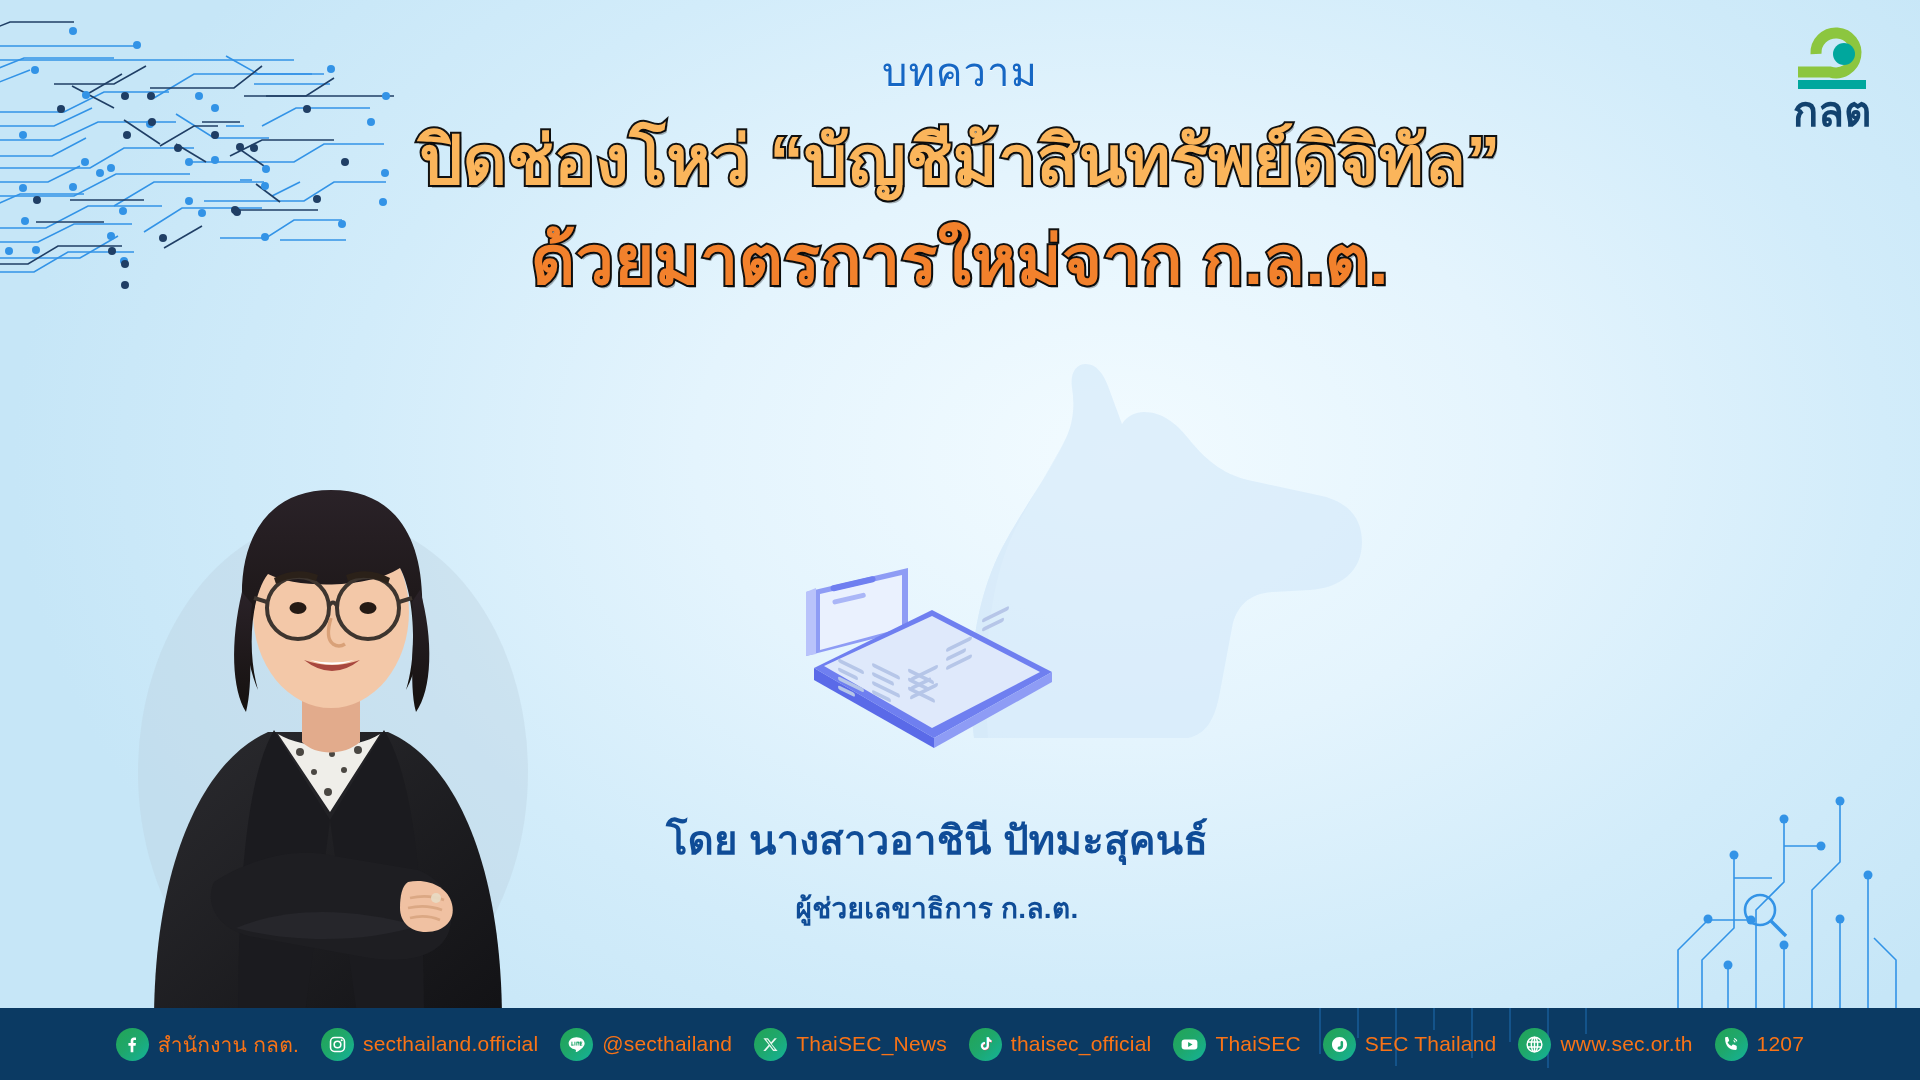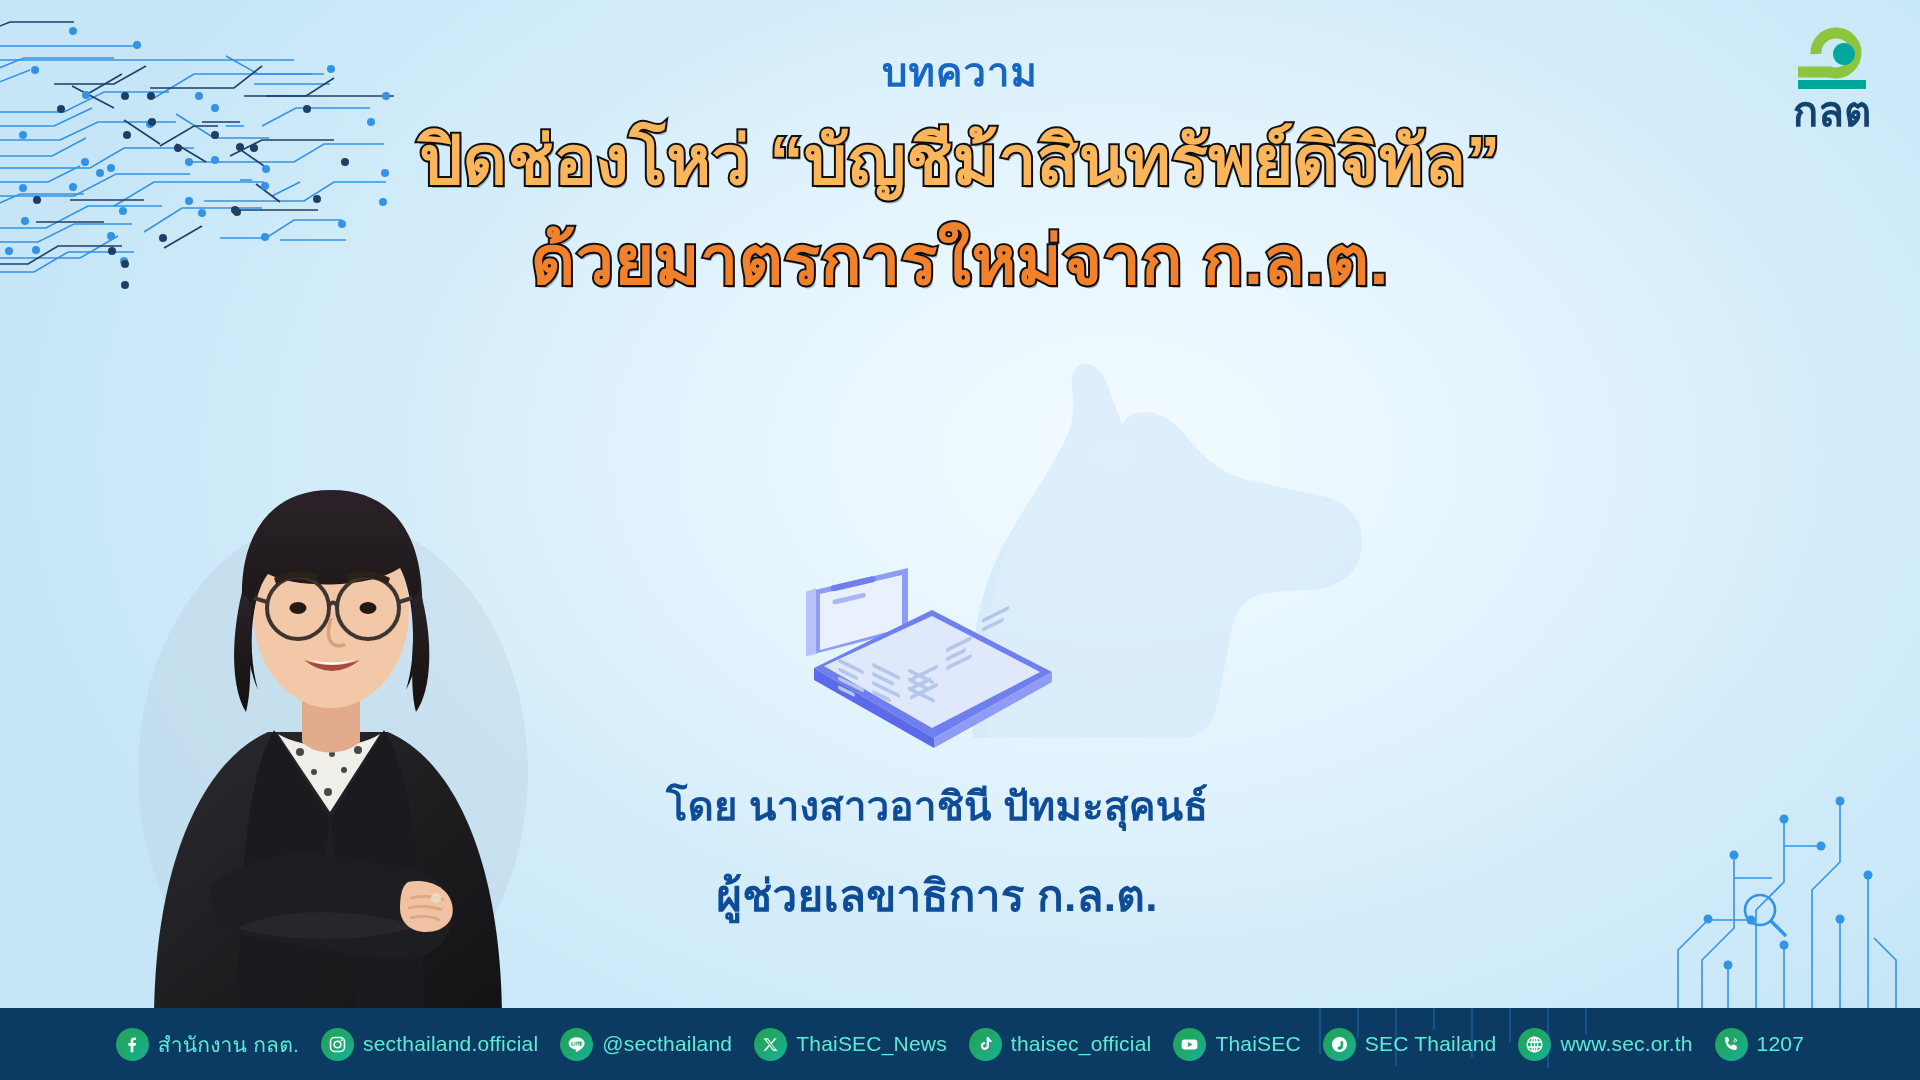--- a/index.html
+++ b/index.html
@@ -17,21 +17,21 @@
   }
 
   
   .circuit{ position:absolute; pointer-events:none; }
   .circuit.tl{ left:-6px; top:-4px; width:430px; height:300px; opacity:.95;}
   .circuit.br{ right:6px; bottom:50px; width:250px; height:270px; opacity:.95;}
 
   
   .kicker{
     position:absolute; left:0; right:0; top:40px; text-align:center;
-    font-size:40px; font-weight:700; color:#1667c4; letter-spacing:1px;
+    font-size:40px; font-weight:400; color:#1667c4; letter-spacing:1px;
     text-shadow:0 1px 0 rgba(255,255,255,.7);
   }
 
   
   .title-wrap{ position:absolute; left:0; right:0; top:120px; text-align:center; }
   .title-line{
     font-weight:800; line-height:1.18; letter-spacing:.5px;
     -webkit-text-stroke:4px #111;
     paint-order:stroke fill;
     text-shadow:2px 3px 0 rgba(0,0,0,.28);
@@ -47,35 +47,35 @@
 
   
   .portrait{ position:absolute; left:118px; bottom:58px; width:420px; height:680px; }
 
   
   .byline{
     position:absolute; left:284px; right:330px; bottom:150px; text-align:center;
     color:#0f4c97;
   }
   .byline .who{ font-size:40px; font-weight:700; letter-spacing:.3px; }
-  .byline .role{ font-size:44px; font-weight:700; margin-top:22px; letter-spacing:.3px; }
+  .byline .role{ font-size:28px; font-weight:700; margin-top:14px; letter-spacing:.3px; }
 
   
   .logo{ position:absolute; right:28px; top:24px; width:120px; height:108px; }
 
   
   .footer{
     position:absolute; left:0; right:0; bottom:0; height:72px;
     background:#0b3a63;
     display:flex; align-items:center; justify-content:center; gap:0px;
     overflow:hidden;
   }
   .footer .trace{ position:absolute; right:300px; top:0; width:320px; height:72px; opacity:.55; }
   .fitem{ display:flex; align-items:center; gap:9px; padding:0 11px; position:relative; z-index:2;}
-  .fitem .lbl{ color:#5eead4; font-size:21px; white-space:nowrap; letter-spacing:.2px; }
+  .fitem .lbl{ color:#f97316; font-size:21px; white-space:nowrap; letter-spacing:.2px; }
   .sicon{
     width:33px; height:33px; border-radius:50%;
     background:linear-gradient(135deg,#23a455 0%,#1fa76a 45%,#14b39a 100%);
     display:flex; align-items:center; justify-content:center; flex:0 0 auto;
   }
   .sicon svg{ display:block; }
 </style>
 </head>
 <body>
 

